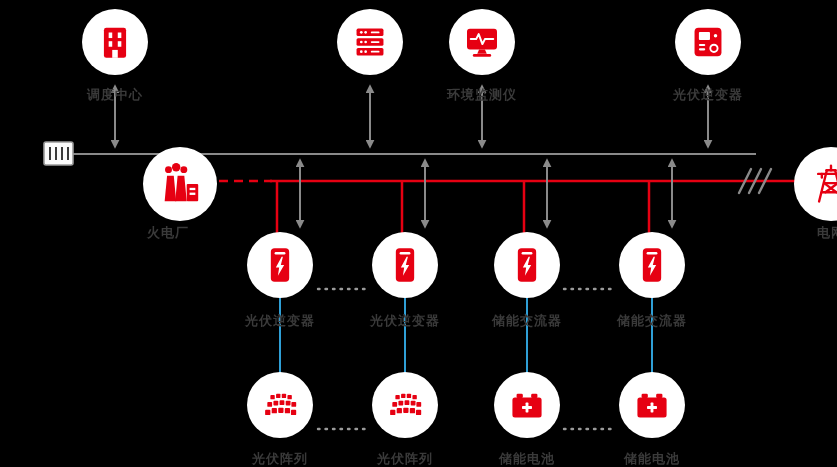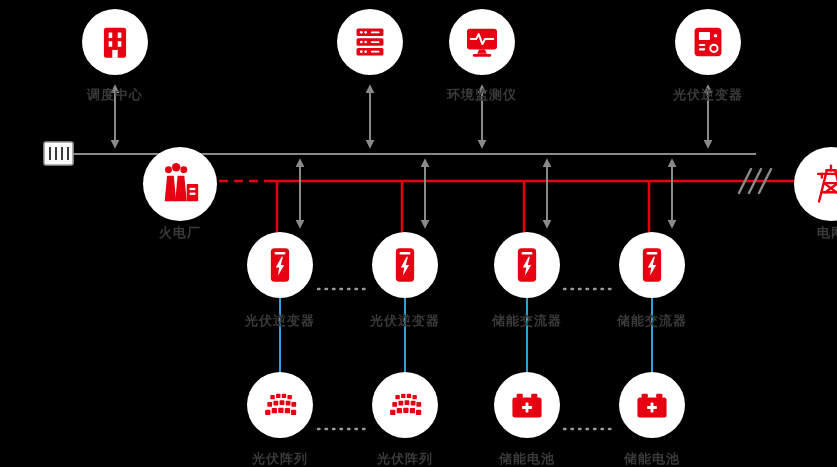--- a/index.html
+++ b/index.html
@@ -178,21 +178,21 @@
         <path d="M10.5,15.5 h7 l2.5,26.5 h-12 z"></path>
         <path d="M21.5,15.5 h7 l2.5,26.5 h-12 z"></path>
         <rect x="31" y="24" width="12" height="18" rx="1"></rect>
       </g>
       <g fill="#fff">
         <rect x="34" y="28" width="6" height="2.4"></rect>
         <rect x="34" y="33" width="6" height="2.4"></rect>
       </g>
     </svg>
   </div>
-  <div class="node-label" style="left:70px;top:225px;">火电厂</div>
+  <div class="node-label" style="left:58px;top:225px;">火电厂</div>
 
   <div class="node-circle lg" style="left:754px;top:147px;">
     <svg class="icon" width="44" height="44" viewBox="0 0 48 48">
       <g stroke="#e60012" stroke-width="2.6" fill="none" stroke-linecap="round" stroke-linejoin="round">
         <path d="M24,4 v5"></path>
         <path d="M10,13 h28"></path>
         <path d="M14,13 v4"></path>
         <path d="M34,13 v4"></path>
         <path d="M19,9 h10"></path>
         <path d="M19.5,9 L11,43"></path>

